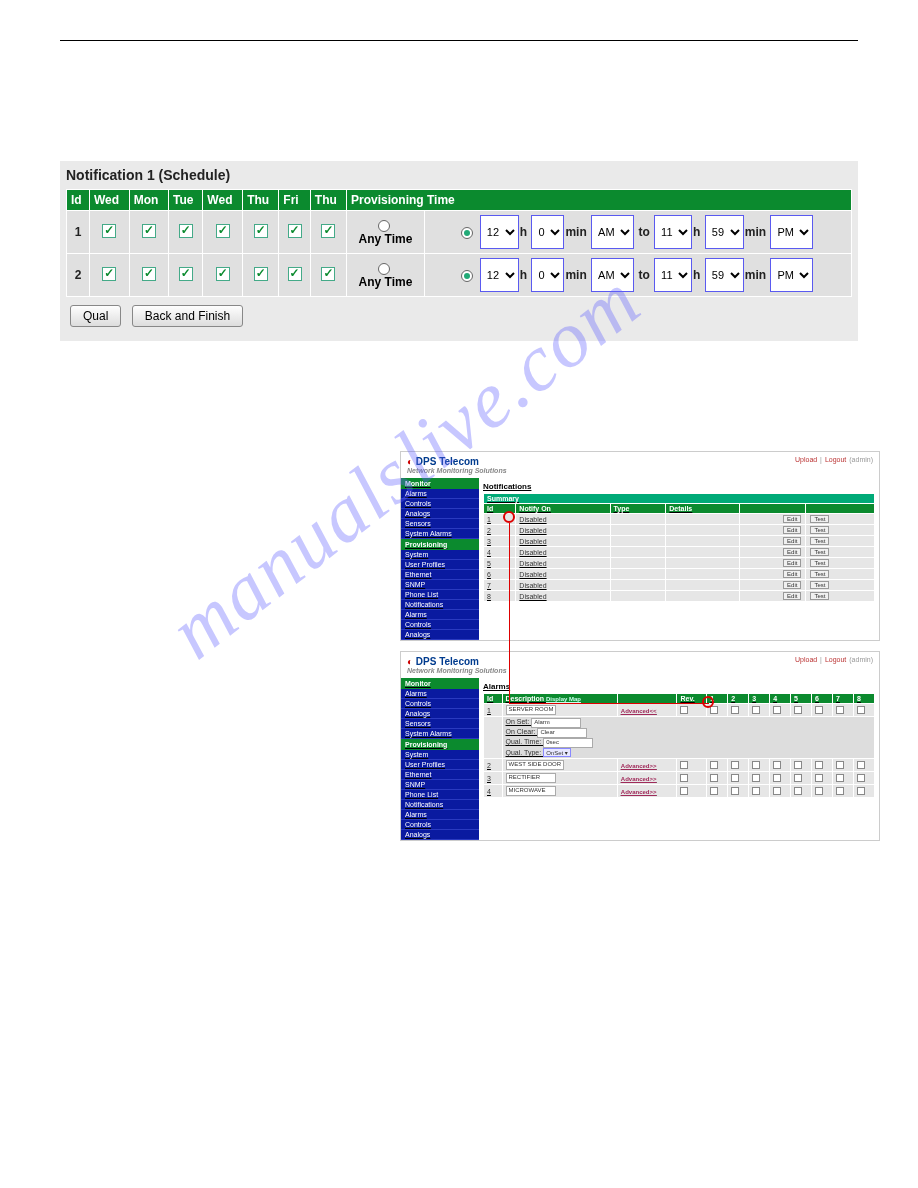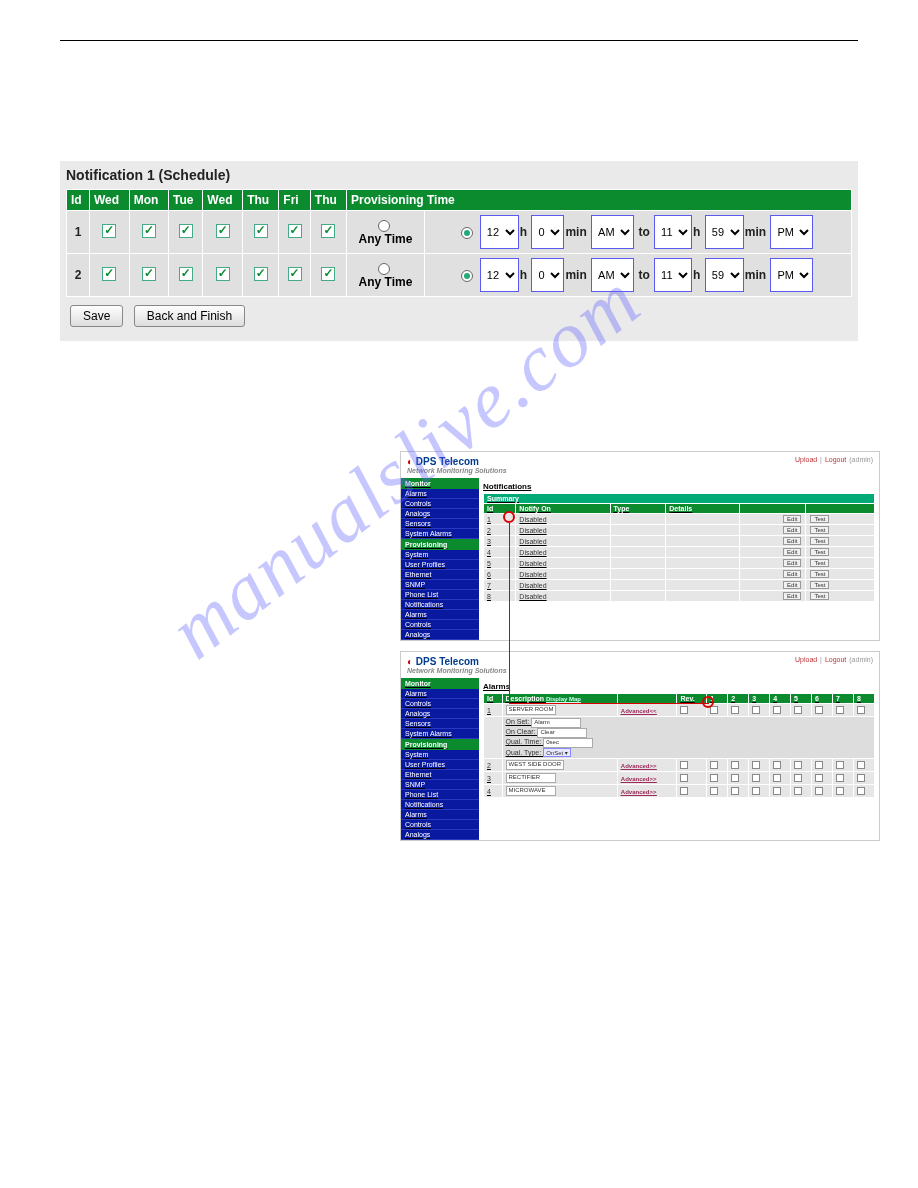--- a/index.html
+++ b/index.html
@@ -162,21 +162,21 @@
     <select class="sel"><option>AM</option></select>
     to
     <select class="sel"><option>11</option></select>h
     <select class="sel"><option>59</option></select>min
     <select class="sel"><option>PM</option></select>
     </td>
         </tr>
       </tbody>
   </table>
   <div class="btn-row">
-    <button class="gbtn">Save</button>
+    <button class="gbtn">Qual</button>
     <button class="gbtn">Back and Finish</button>
   </div>
 </div>
 
 <div class="sub-wrap">
 
   <div class="redcircle" style="left:103px; top:60px;"></div>
   <div class="redline" style="left:109px; top:72px; height:180px;"></div>
   <div class="redline" style="left:109px; top:252px; width:200px; border-left:none; border-top:1px solid #d00;"></div>
   <div class="redcircle" style="left:302px; top:245px;"></div>

